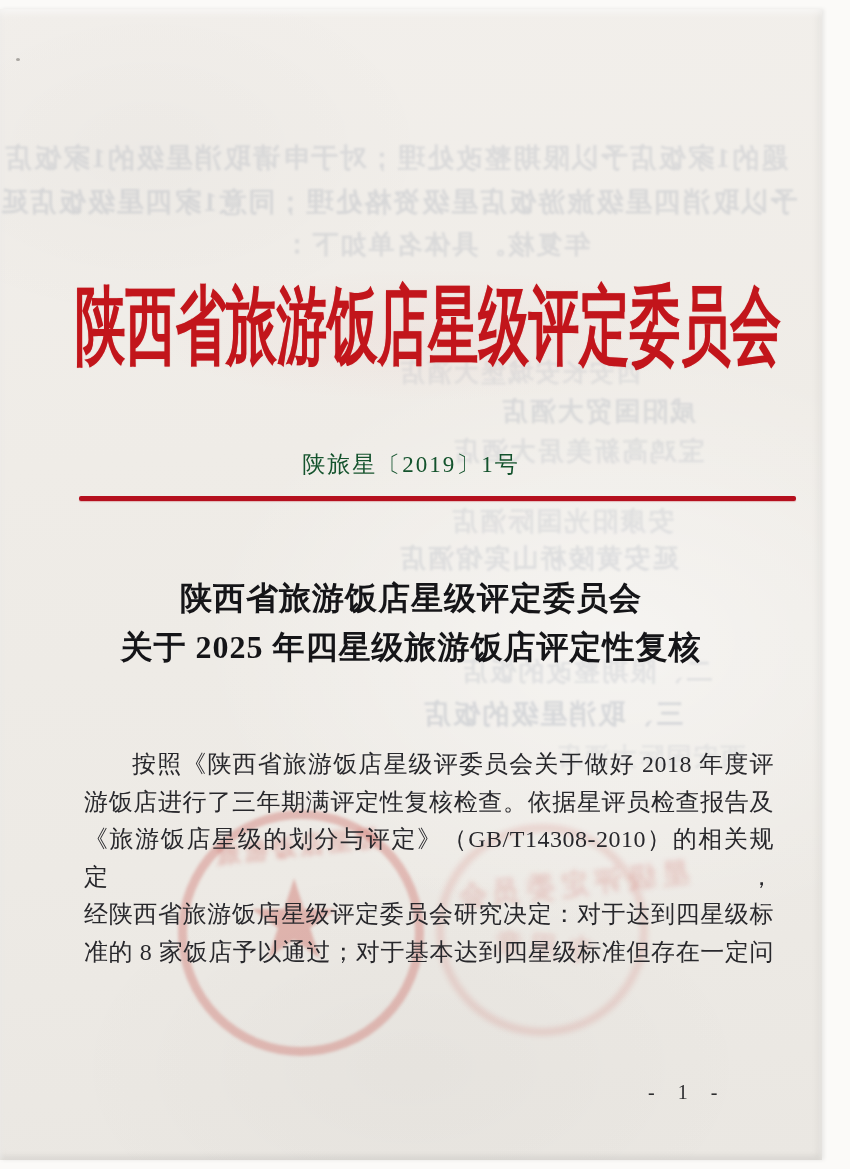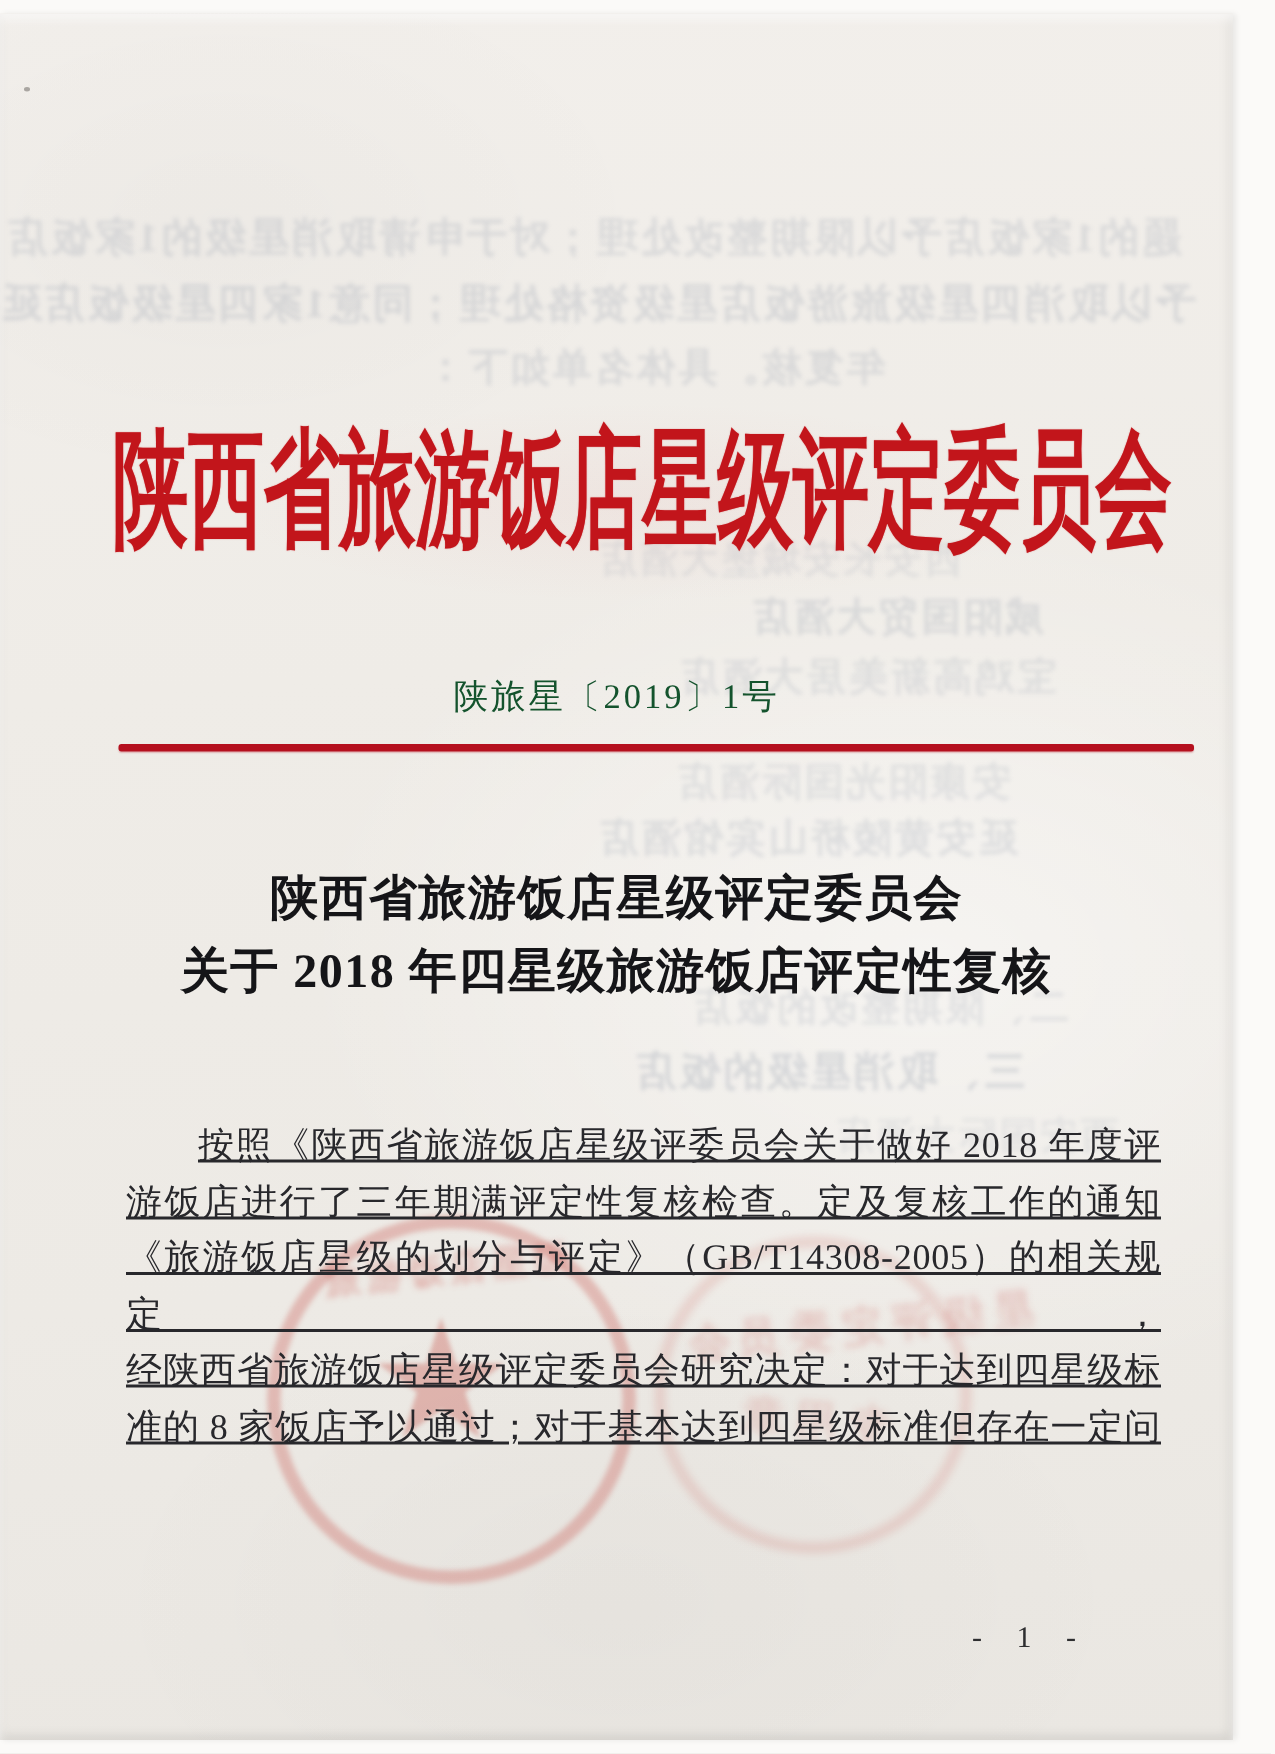--- a/index.html
+++ b/index.html
@@ -88,21 +88,21 @@
   .red-rule{
     position:absolute;left:79px;top:496px;width:717px;height:5px;
     background:#b5101e;border-radius:2px;box-shadow:0 1px 1px rgba(181,16,30,.25);
   }
   .doc-title{
     position:absolute;left:0;top:574px;width:822px;text-align:center;
     font-size:32px;line-height:49px;font-weight:700;color:#151518;letter-spacing:1px;
   }
   .body-text{
     position:absolute;left:84px;top:746px;width:690px;
-    font-size:24px;line-height:37.6px;color:#28282c;letter-spacing:.5px;text-decoration:underline;
+    font-size:24px;line-height:37.6px;color:#28282c;letter-spacing:.5px;
   }
   .body-line{text-align:justify;text-align-last:justify;}
   .body-line.indent{padding-left:48px;}
   .page-number{
     position:absolute;left:648px;top:1081px;width:130px;
     font-size:20px;color:#2e2e30;letter-spacing:9px;white-space:nowrap;
   }
 </style>
 </head>
 <body>
@@ -131,26 +131,26 @@
   <div class="seal-cluster1">星级评定委员会</div>
   <div class="seal-cluster2">专用章</div>
 
   <div class="content">
     <div class="masthead">陕西省旅游饭店星级评定委员会</div>
     <div class="doc-number">陕旅星〔2019〕1号</div>
     <div class="red-rule"></div>
 
     <div class="doc-title">
       <div>陕西省旅游饭店星级评定委员会</div>
-      <div>关于 2018 年四星级旅游饭店评定性复核</div>
+      <div>关于 2025 年四星级旅游饭店评定性复核</div>
     </div>
 
     <div class="body-text">
       <div class="body-line indent">按照《陕西省旅游饭店星级评委员会关于做好 2018 年度评</div>
-      <div class="body-line">游饭店进行了三年期满评定性复核检查。定及复核工作的通知</div>
-      <div class="body-line">《旅游饭店星级的划分与评定》（GB/T14308-2005）的相关规定，</div>
+      <div class="body-line">游饭店进行了三年期满评定性复核检查。依据星评员检查报告及</div>
+      <div class="body-line">《旅游饭店星级的划分与评定》（GB/T14308-2010）的相关规定，</div>
       <div class="body-line">经陕西省旅游饭店星级评定委员会研究决定：对于达到四星级标</div>
       <div class="body-line">准的 8 家饭店予以通过；对于基本达到四星级标准但存在一定问</div>
     </div>
 
     <div class="page-number">- 1 -</div>
   </div>
 </div>
 
 </body></html>

